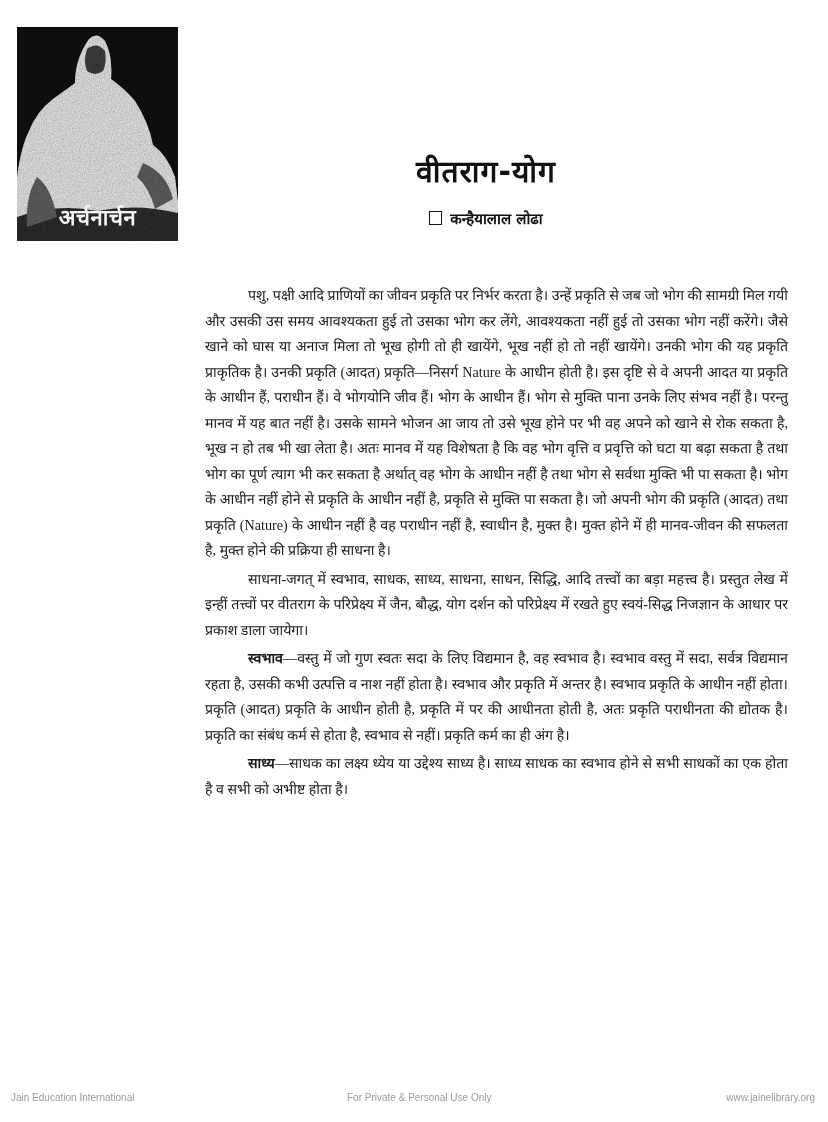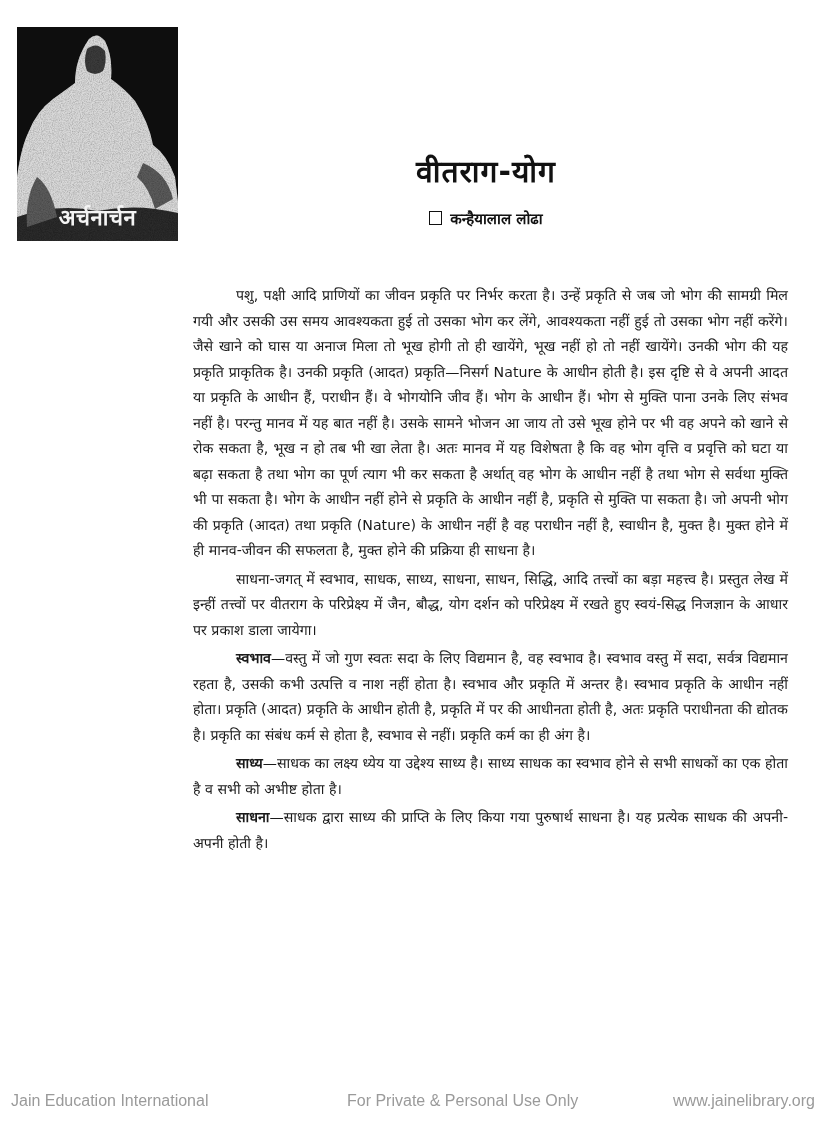--- a/index.html
+++ b/index.html
@@ -75,35 +75,36 @@
       position: absolute;
       left: 193px;
       top: 283px;
       width: 595px;
       font-size: 14.2px;
       line-height: 25.5px;
       text-align: justify;
       color: #1a1a1a;
     }
     .article p {
-      margin: 0 0 3px 0;
+      margin: 0 0 3px 12px;
       text-indent: 43px;
+      font-family: Liberation Serif, serif;
     }
     .article p.def { margin-top: 2px; }
     .article .term {
       font-weight: bold;
     }
     .footer {
       position: absolute;
       left: 0;
       right: 0;
       top: 1092px;
       height: 16px;
       font-family: "Liberation Sans", sans-serif;
-      font-size: 16px;
+      font-size: 10px;
       color: #9a9a9a;
     }
     .footer .f-left { position: absolute; left: 11px; }
     .footer .f-center { position: absolute; left: 347px; }
     .footer .f-right { position: absolute; right: 13px; text-align: right; }
   </style>
 </head>
 <body>
 
 <div class="photo-panel">
@@ -143,22 +144,19 @@
   </p>
   <p>
     <span>साधना-जगत् में स्वभाव, साधक, साध्य, साधना, साधन, सिद्धि, आदि तत्त्वों का बड़ा महत्त्व है। प्रस्तुत लेख में इन्हीं तत्त्वों पर वीतराग के परिप्रेक्ष्य में जैन, बौद्ध, योग दर्शन को परिप्रेक्ष्य में रखते हुए स्वयं-सिद्ध निजज्ञान के आधार पर प्रकाश डाला जायेगा।</span>
   </p>
   <p class="def">
     <span class="term">स्वभाव</span><span>—वस्तु में जो गुण स्वतः सदा के लिए विद्यमान है, वह स्वभाव है। स्वभाव वस्तु में सदा, सर्वत्र विद्यमान रहता है, उसकी कभी उत्पत्ति व नाश नहीं होता है। स्वभाव और प्रकृति में अन्तर है। स्वभाव प्रकृति के आधीन नहीं होता। प्रकृति (आदत) प्रकृति के आधीन होती है, प्रकृति में पर की आधीनता होती है, अतः प्रकृति पराधीनता की द्योतक है। प्रकृति का संबंध कर्म से होता है, स्वभाव से नहीं। प्रकृति कर्म का ही अंग है।</span>
   </p>
   <p class="def">
     <span class="term">साध्य</span><span>—साधक का लक्ष्य ध्येय या उद्देश्य साध्य है। साध्य साधक का स्वभाव होने से सभी साधकों का एक होता है व सभी को अभीष्ट होता है।</span>
   </p>
-  <p class="def">
-    <span class="term">साधना</span><span>—साधक द्वारा साध्य की प्राप्ति के लिए किया गया पुरुषार्थ साधना है। यह प्रत्येक साधक की अपनी-अपनी होती है।</span>
-  </p>
 </div>
 
 <div class="footer">
   <span class="f-left">Jain Education International</span>
   <span class="f-center">For Private &amp; Personal Use Only</span>
   <span class="f-right">www.jainelibrary.org</span>
 </div>
 
 </body></html>

